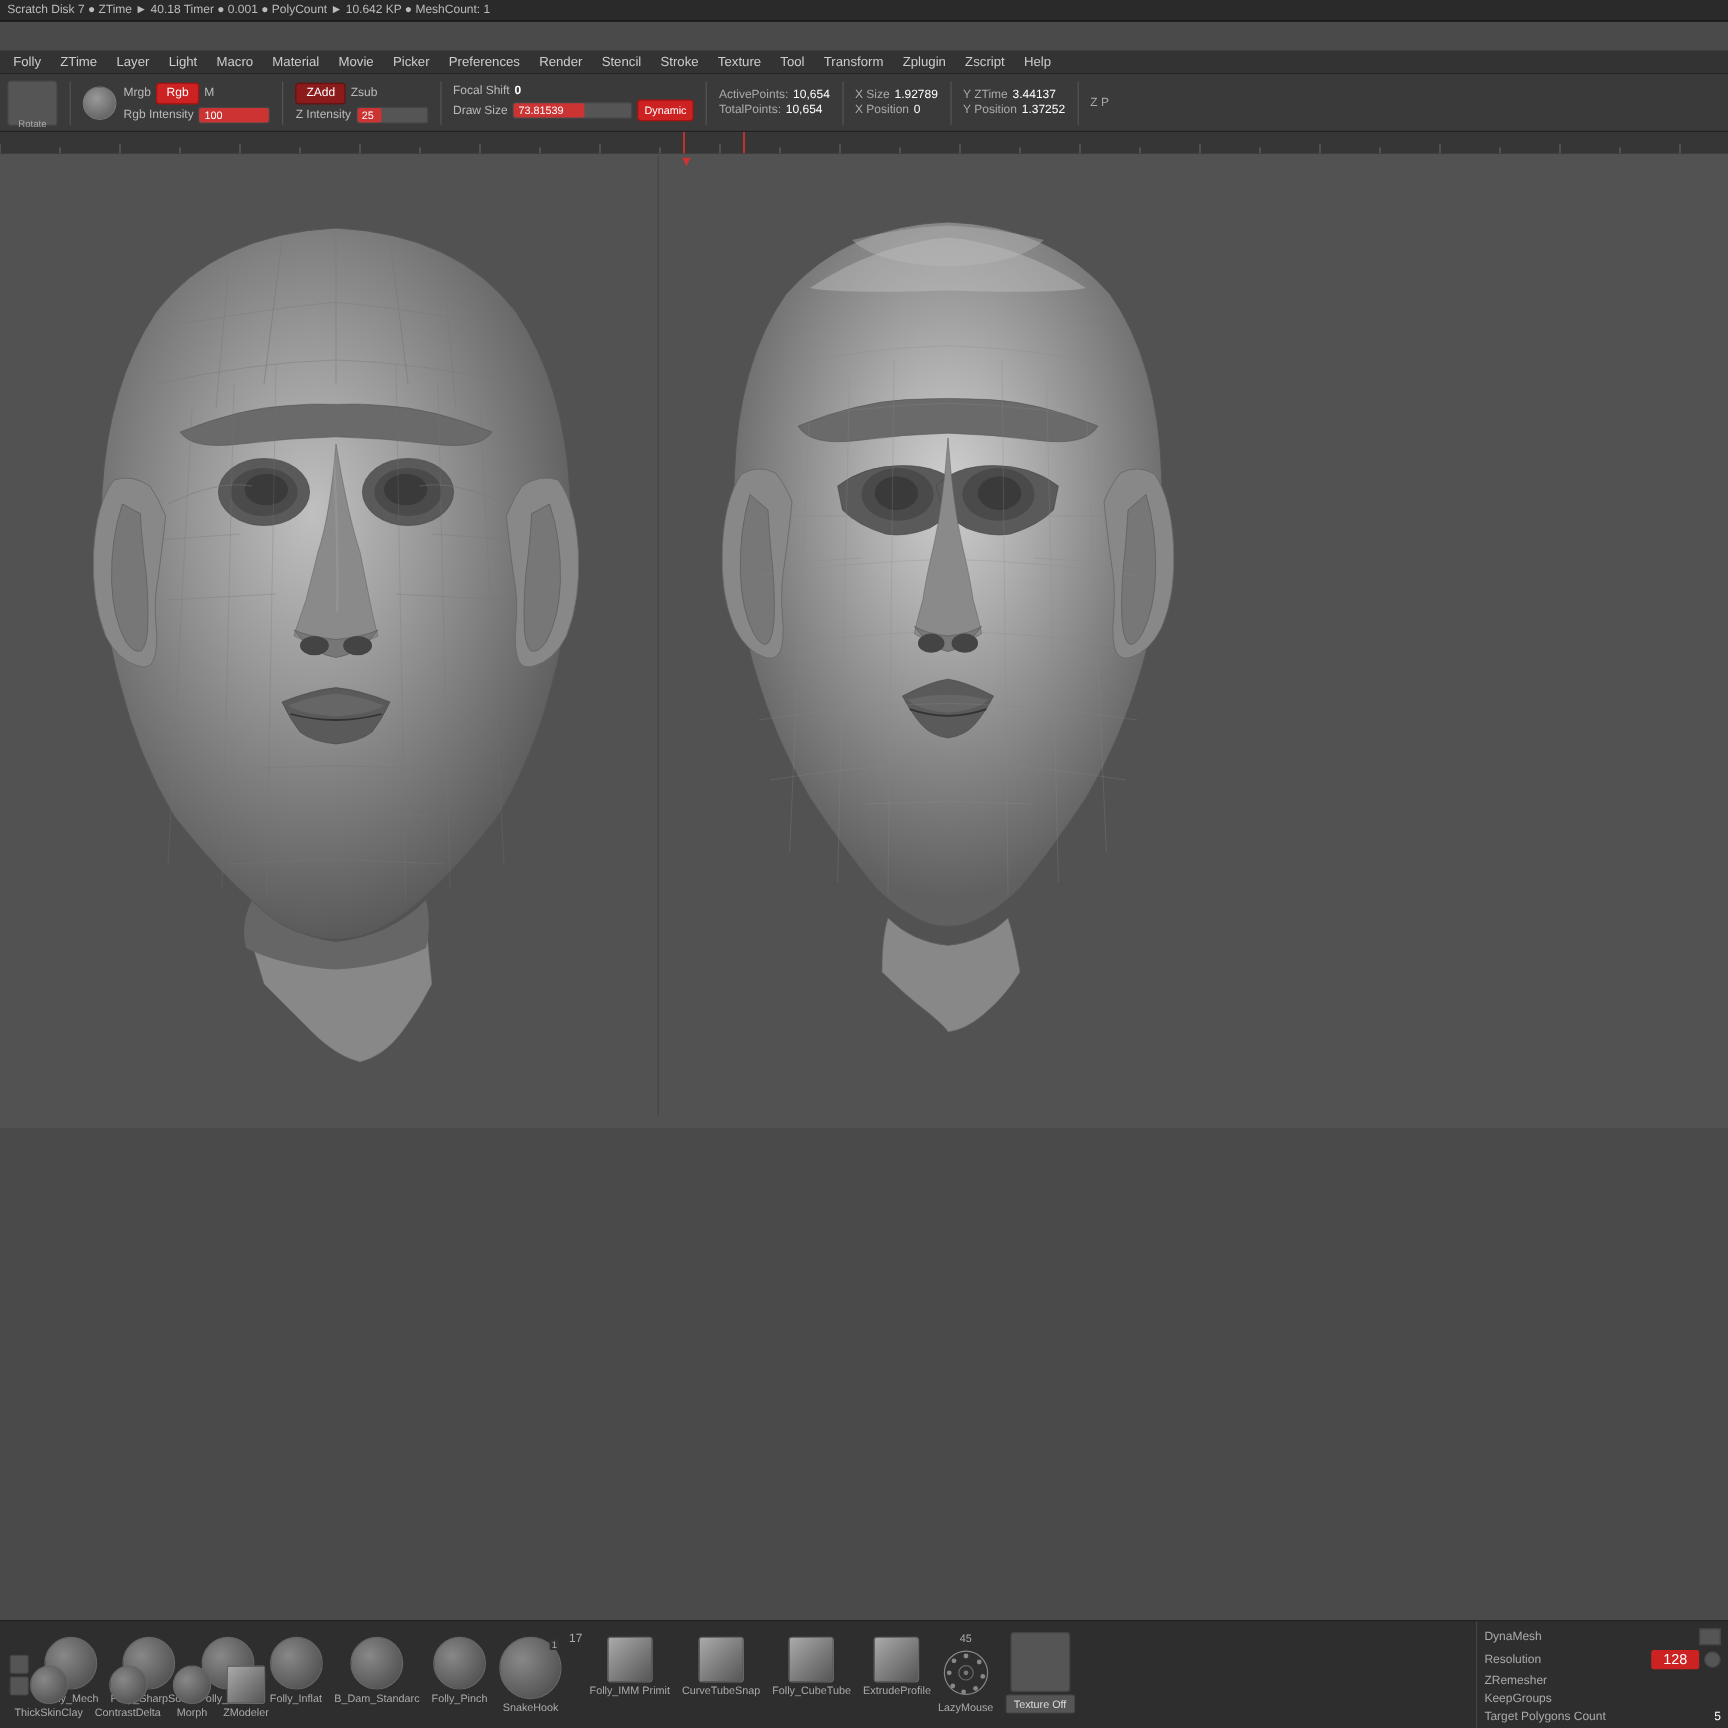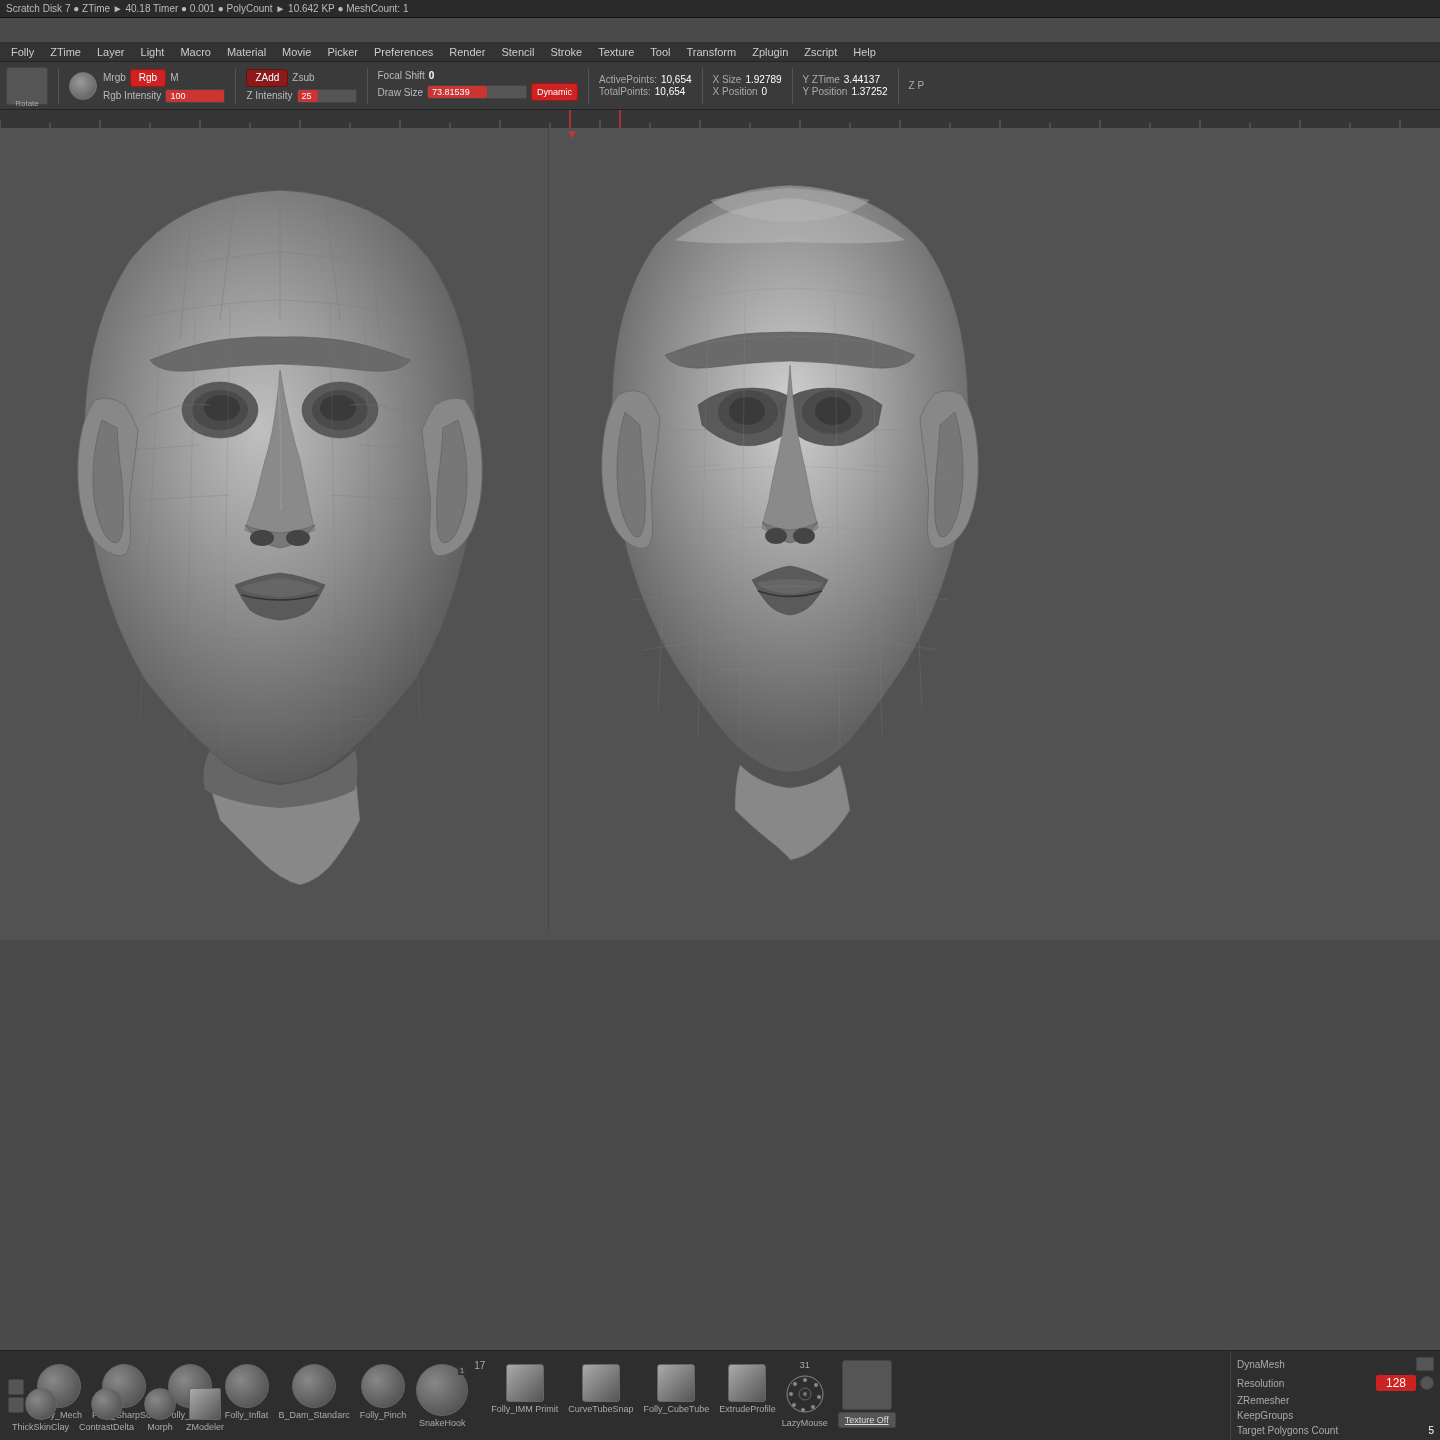--- a/index.html
+++ b/index.html
@@ -251,21 +251,20 @@
     .panel-row-label { color: #aaa; flex: 1; }
 
     .texture-off-btn {
       background: #555;
       border: 1px solid #444;
       color: #ddd;
       font-size: 9px;
       padding: 2px 6px;
       cursor: pointer;
       border-radius: 2px;
-      text-decoration: underline;
     }
 
     
     .ruler-area {
       position: absolute;
       top: 0;
       left: 0;
       right: 0;
       height: 18px;
       background: #3a3a3a;
@@ -685,21 +684,21 @@
       <div style="width:38px;height:38px;background:linear-gradient(135deg,#aaa,#555);border:1px solid #666;border-radius:3px;"></div>
       <span class="brush-label">Folly_CubeTube</span>
     </div>
 
     <div class="brush-item" style="min-width:52px;">
       <div style="width:38px;height:38px;background:linear-gradient(135deg,#aaa,#555);border:1px solid #666;border-radius:3px;"></div>
       <span class="brush-label">ExtrudeProfile</span>
     </div>
 
     <div style="display:flex;flex-direction:column;align-items:center;gap:2px;">
-      <span style="font-size:9px;color:#aaa;">31</span>
+      <span style="font-size:9px;color:#aaa;">45</span>
 
       <div style="width:44px;height:44px;position:relative;display:flex;align-items:center;justify-content:center;">
         <svg width="44" height="44" viewBox="0 0 44 44">
           <circle cx="22" cy="22" r="18" fill="none" stroke="#888" stroke-width="1"></circle>
 
           <circle cx="22" cy="8" r="2" fill="#888"></circle>
           <circle cx="33" cy="13" r="2" fill="#888"></circle>
           <circle cx="36" cy="25" r="2" fill="#888"></circle>
           <circle cx="30" cy="35" r="2" fill="#888"></circle>
           <circle cx="20" cy="38" r="2" fill="#888"></circle>

